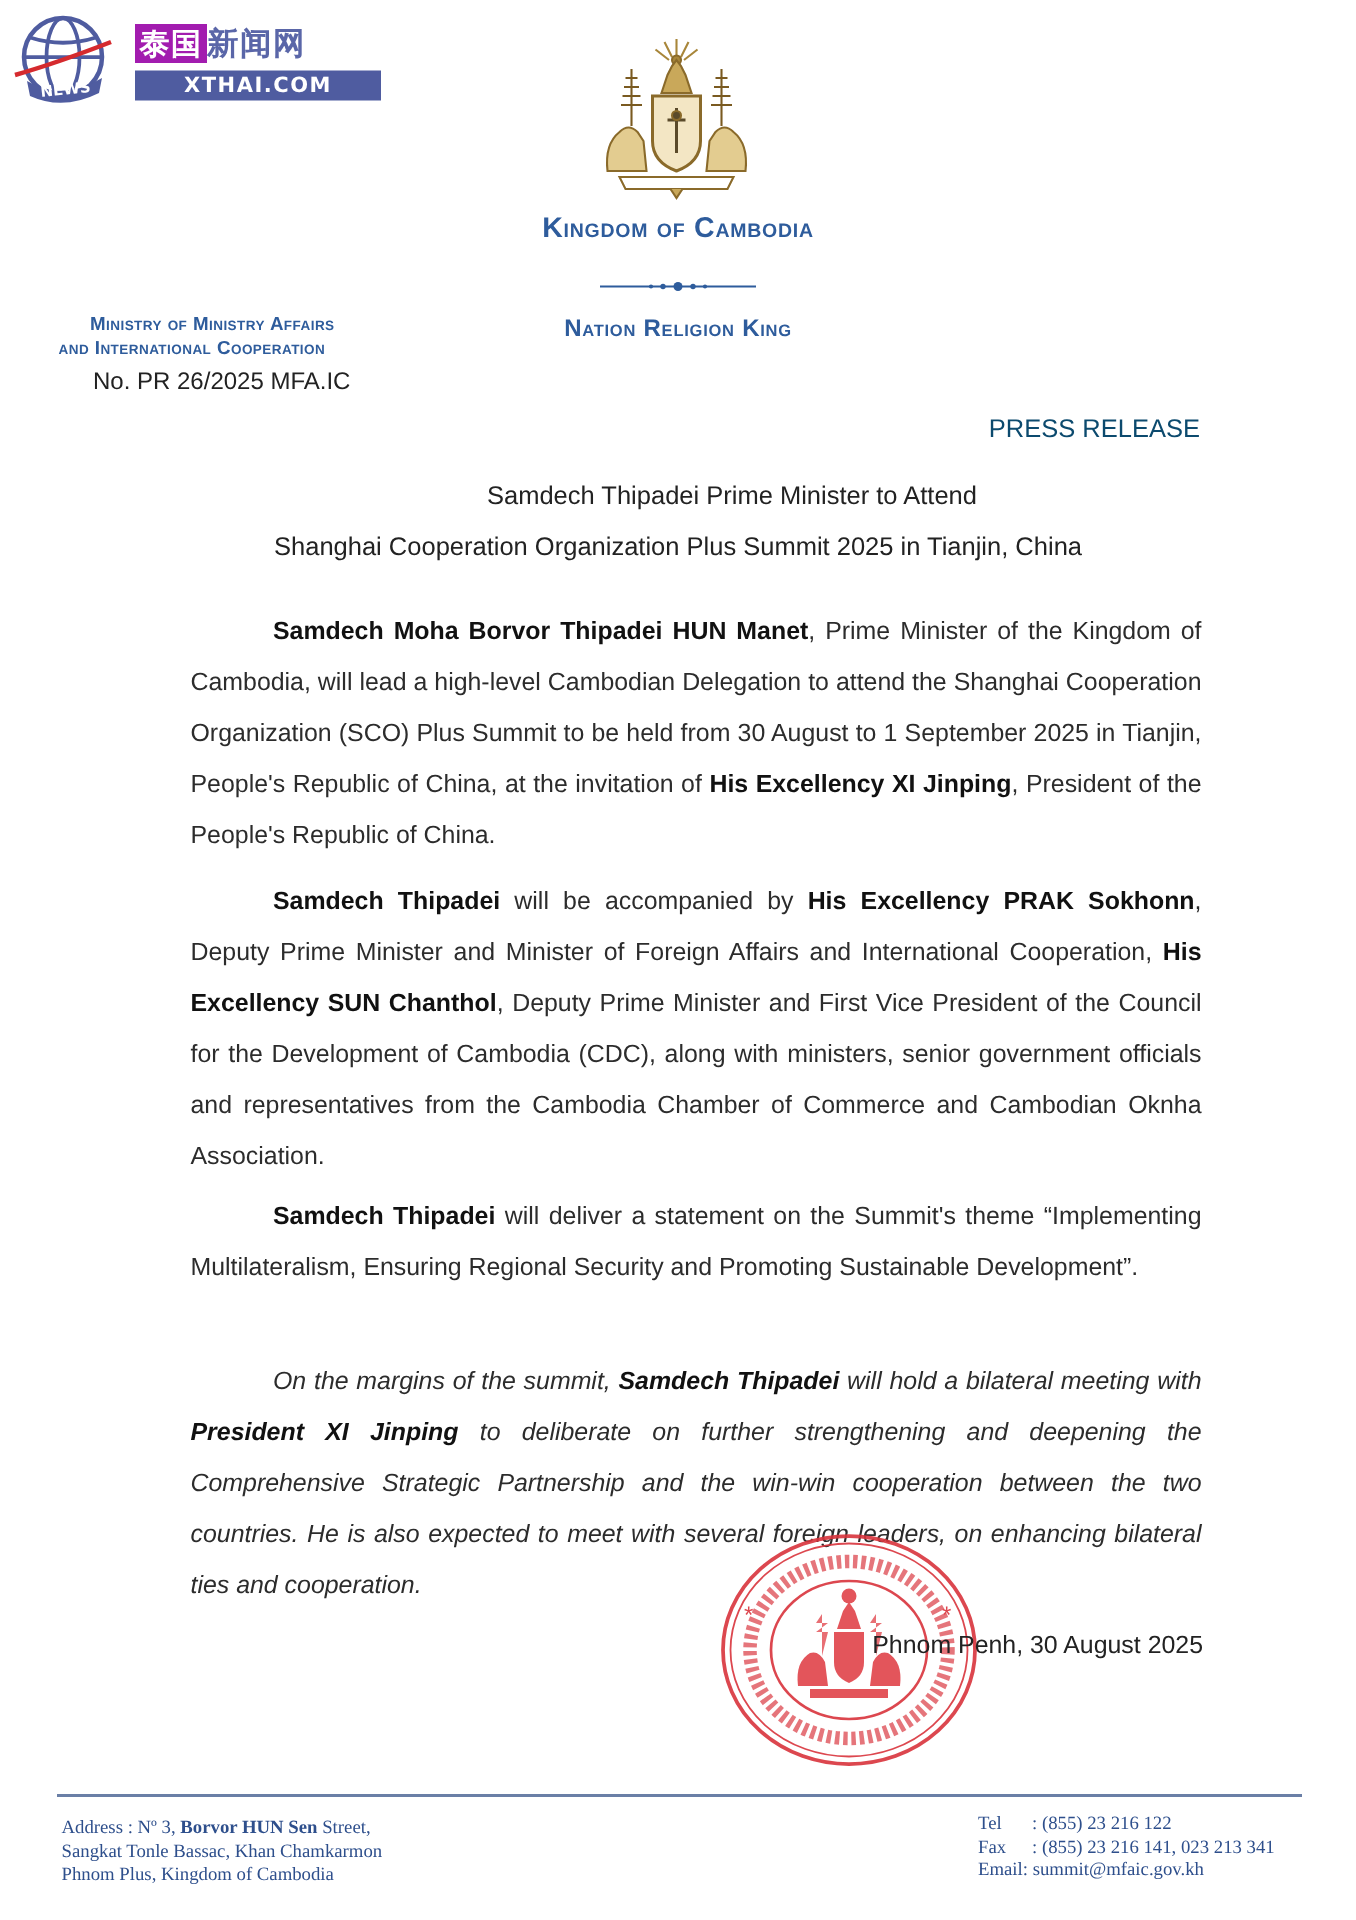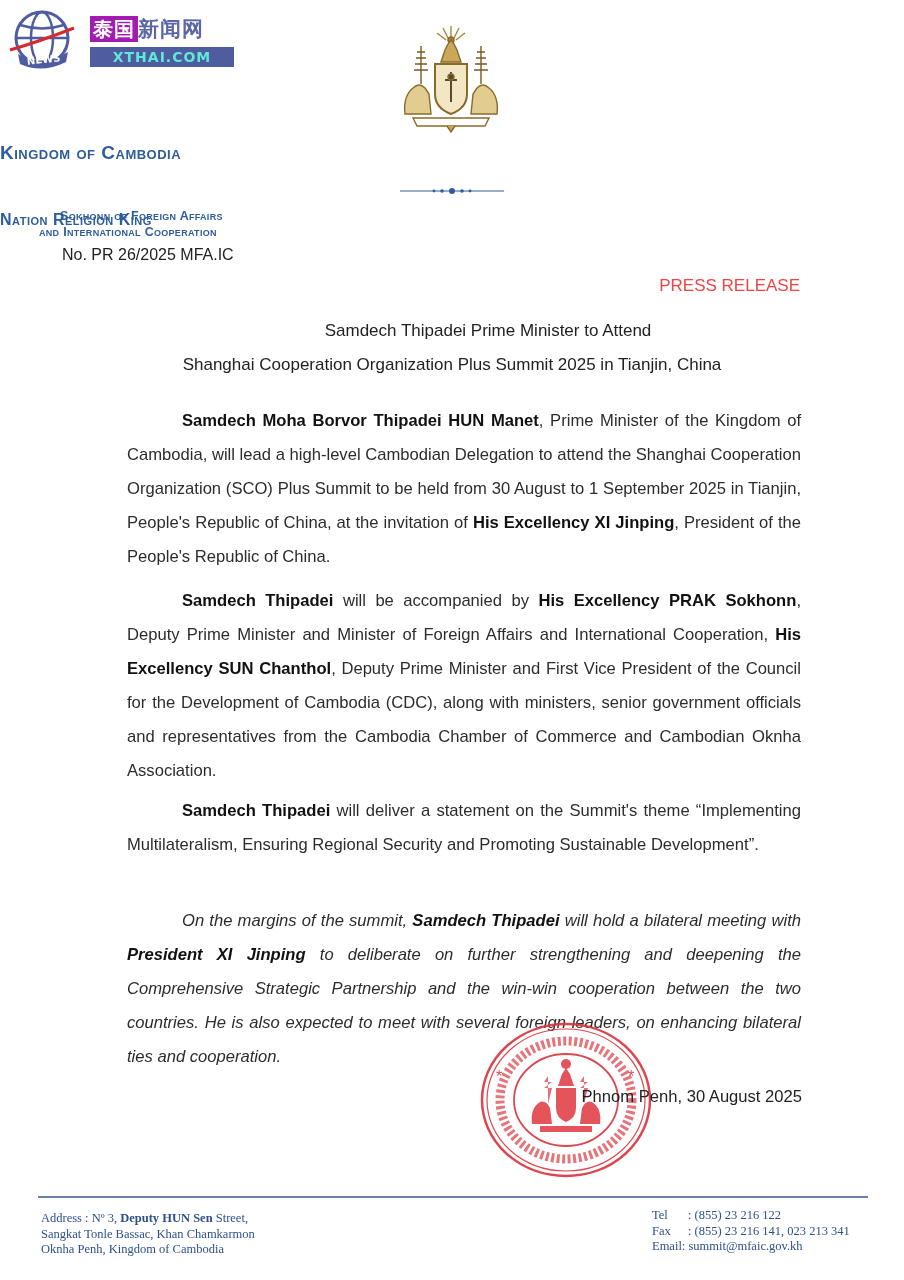--- a/index.html
+++ b/index.html
@@ -8,39 +8,39 @@
   .abs { position: absolute; }
 
   
   #wm { left: 8px; top: 6px; width: 215px; height: 62px; }
   #wm .globe { position: absolute; left: 0; top: 4px; width: 72px; height: 60px; }
   #wm .cn { position: absolute; left: 82px; top: 10px; height: 26px; display: flex; align-items: center; }
   #wm .cn .red { background: #a21caf; color: #fff; font-family: "DejaVu Sans", sans-serif; font-weight: bold;
                  font-size: 20px; padding: 0 3px; line-height: 26px; letter-spacing: 1px; }
   #wm .cn .blue { color: #5a66a8; font-family: "DejaVu Sans", sans-serif; font-size: 21px; font-weight: bold;
                   padding-left: 0; line-height: 26px; letter-spacing: 1px; }
-  #wm .en { position: absolute; left: 82px; top: 41px; width: 144px; height: 20px; background: #4f5ca0;
-            color: #5eead4; font-family: "DejaVu Sans", sans-serif; font-weight: bold; font-size: 14px;
+  #wm .en { position: absolute; left: 82px; top: 41px; width: 164px; height: 20px; background: #4f5ca0;
+            color: #ffffff; font-family: "DejaVu Sans", sans-serif; font-weight: bold; font-size: 14px;
             line-height: 20px; text-align: center; letter-spacing: 1px; }
 
   
   #emblem { left: 395px; top: 22px; width: 112px; height: 112px; }
-  .kingdom { left: 0; width: 904px; color: #2e5c9c; font-weight: bold;
+  .kingdom { left: 0; width: 904px; text-align: center; color: #2e5c9c; font-weight: bold;
              font-family: "Liberation Sans", sans-serif; }
   #k1 { top: 142px; font-size: 19px; letter-spacing: 0.5px; }
   #k2 { top: 164px; font-size: 16px; letter-spacing: 0.5px; }
   #ornament { left: 398px; top: 185px; width: 108px; height: 12px; }
 
   
   .ministry { color: #2e5c9c; font-weight: bold; font-size: 12.5px; letter-spacing: 0.3px; }
   #m1 { left: 60px; top: 209px; }
   #m2 { left: 39px; top: 225px; }
   #refno { left: 62px; top: 246px; font-size: 16px; color: #222; }
 
-  #press { right: 104px; top: 276px; font-size: 17px; color: #ef4444; }
+  #press { right: 104px; top: 276px; font-size: 17px; color: #0c4a6e; }
 
   .title { left: 0; width: 904px; text-align: center; font-size: 17px; color: #222; }
   #t1 { top: 321px; padding-left: 36px; }
   #t2 { top: 355px; }
 
   
   .para { left: 127px; width: 674px; font-size: 16.6px; line-height: 34px; color: #2c2c2c;
           text-align: justify; }
   .para .ind { display: inline-block; width: 55px; }
   .para b { color: #111; font-weight: bold; }
@@ -114,21 +114,21 @@
 <div id="k2" class="abs kingdom" style="font-variant: small-caps; margin-top: 47px;">Nation Religion King</div>
 <svg id="ornament" class="abs" viewBox="0 0 108 12">
   <line x1="2" y1="6" x2="106" y2="6" stroke="#2e5c9c" stroke-width="1.2"></line>
   <circle cx="54" cy="6" r="3" fill="#2e5c9c"></circle>
   <circle cx="44" cy="6" r="1.8" fill="#2e5c9c"></circle>
     <circle cx="64" cy="6" r="1.8" fill="#2e5c9c"></circle>
   <circle cx="36" cy="6" r="1.4" fill="#2e5c9c"></circle>
     <circle cx="72" cy="6" r="1.4" fill="#2e5c9c"></circle>
 </svg>
 
-<div id="m1" class="abs ministry" style="font-variant: small-caps; text-transform: none;">Sokhonn of Foreign Affairs</div>
+<div id="m1" class="abs ministry" style="font-variant: small-caps; text-transform: none;">Ministry of Ministry Affairs</div>
 <div id="m2" class="abs ministry" style="font-variant: small-caps;">and International Cooperation</div>
 <div id="refno" class="abs">No. PR 26/2025 MFA.IC</div>
 
 <div id="press" class="abs">PRESS RELEASE</div>
 
 <div id="t1" class="abs title">Samdech Thipadei Prime Minister to Attend</div>
 <div id="t2" class="abs title">Shanghai Cooperation Organization Plus Summit 2025 in Tianjin, China</div>
 
 <div id="p1" class="abs para"><span class="ind"></span><b>Samdech Moha Borvor Thipadei HUN Manet</b><span>, Prime Minister of the Kingdom of Cambodia, will lead a high-level Cambodian Delegation to attend the Shanghai Cooperation Organization (SCO) Plus Summit to be held from 30 August to 1 September 2025 in Tianjin, People's Republic of China, at the invitation of </span><b>His Excellency XI Jinping</b><span>, President of the People's Republic of China.</span></div>
 
@@ -159,21 +159,21 @@
     <path d="M54 104 Q52 88 62 82 Q68 80 72 88 L74 104 Z"></path>
     <path d="M122 104 Q124 88 114 82 Q108 80 104 88 L102 104 Z"></path>
     <rect x="62" y="106" width="52" height="6"></rect>
   </g>
 </svg>
 
 <div id="dateline" class="abs">Phnom Penh, 30 August 2025</div>
 
 <div id="rule" class="abs"></div>
 <div id="addr" class="abs foot">
-  <div><span>Address : Nº 3, </span><b>Deputy HUN Sen</b><span> Street,</span></div>
+  <div><span>Address : Nº 3, </span><b>Borvor HUN Sen</b><span> Street,</span></div>
   <div>Sangkat Tonle Bassac, Khan Chamkarmon</div>
-  <div>Oknha Penh, Kingdom of Cambodia</div>
+  <div>Phnom Plus, Kingdom of Cambodia</div>
 </div>
 <div id="contact" class="abs foot">
   <div><span class="lbl">Tel</span><span>: (855) 23 216 122</span></div>
   <div><span class="lbl">Fax</span><span>: (855) 23 216 141, 023 213 341</span></div>
   <div><span>Email</span><span>: summit@mfaic.gov.kh</span></div>
 </div>
 
 </body></html>

